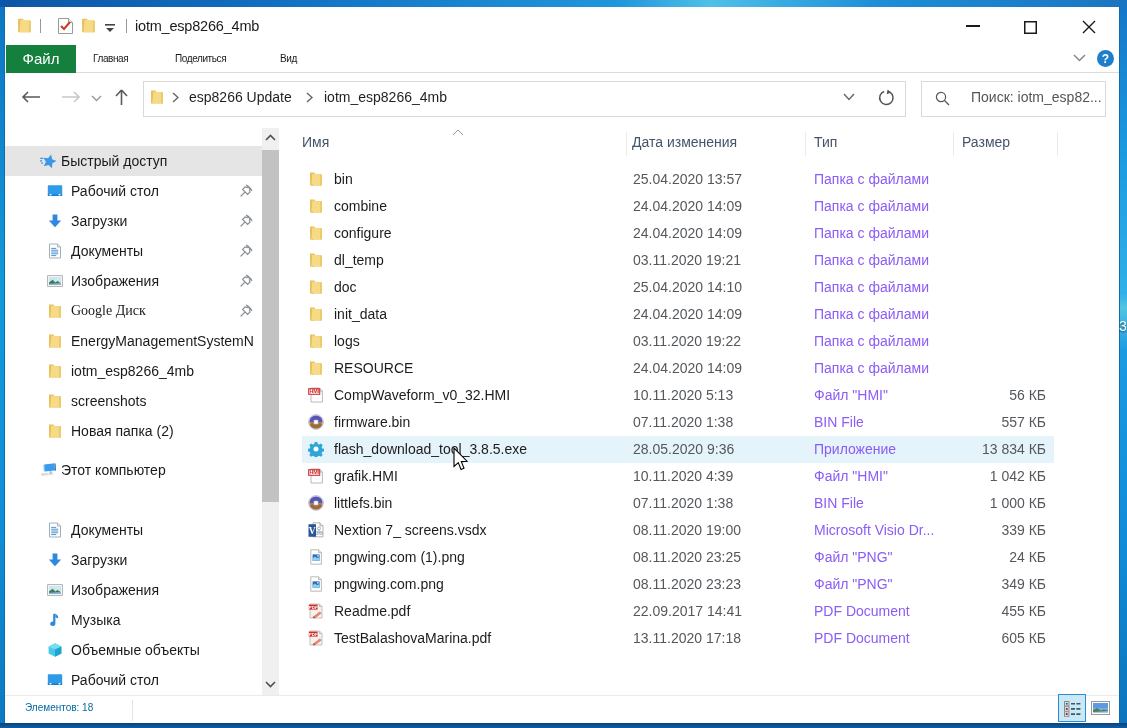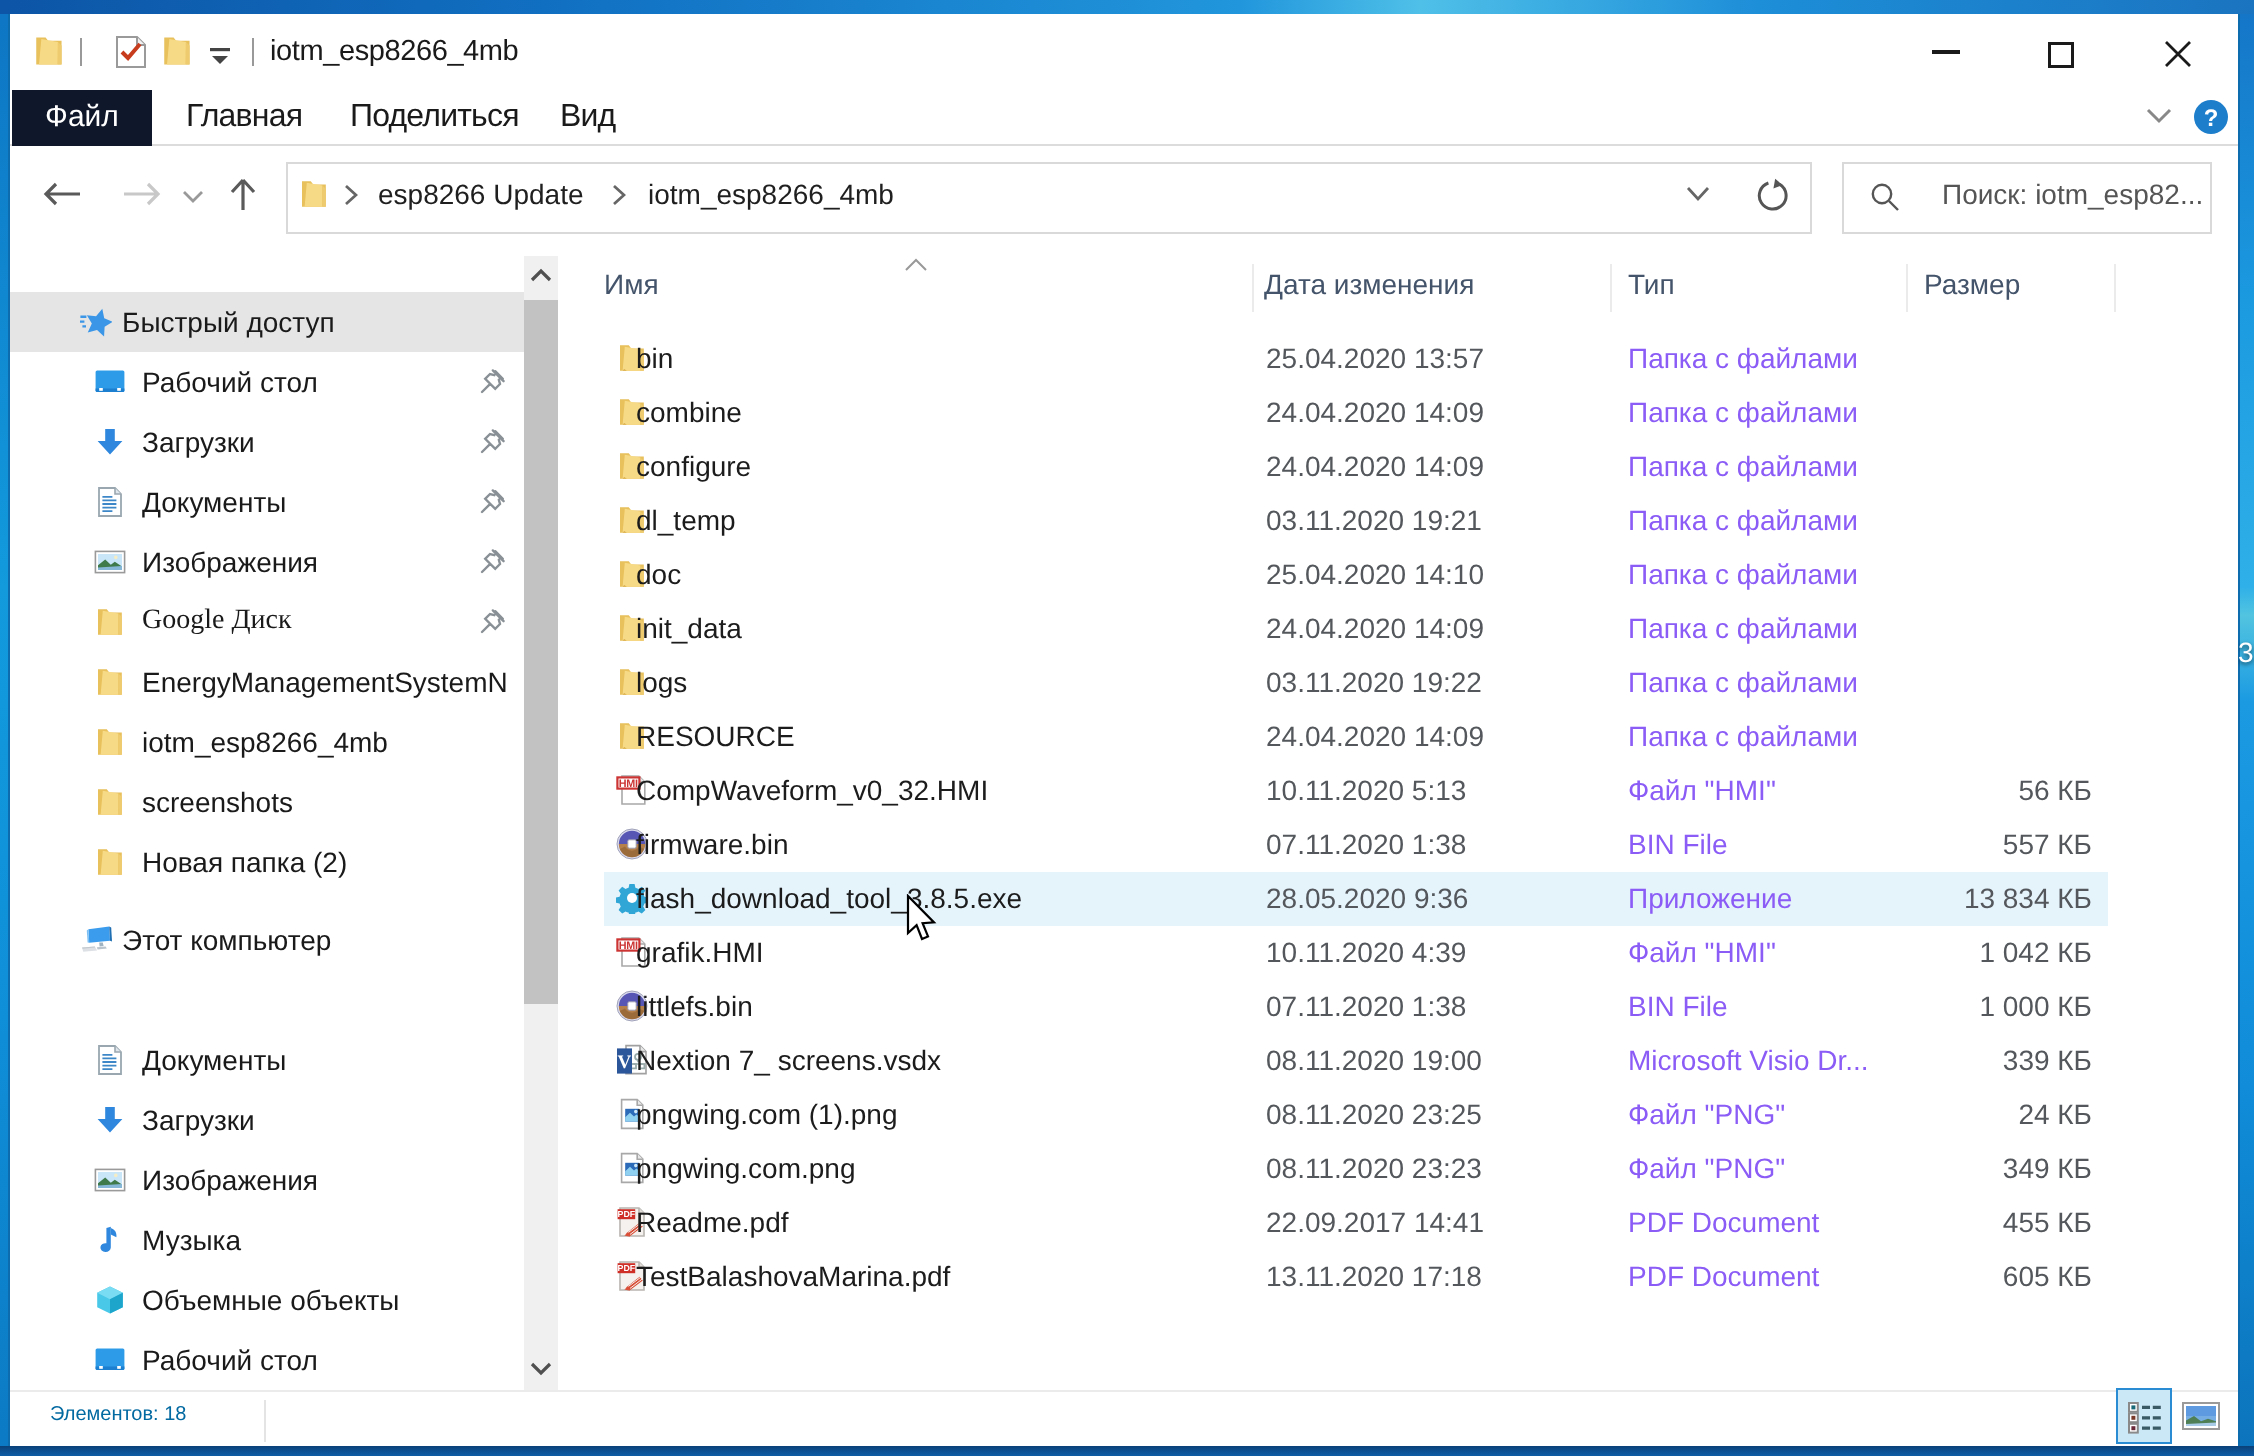--- a/index.html
+++ b/index.html
@@ -13,43 +13,43 @@
 #desk-bottom { left:0; top:723px; width:1127px; height:5px; background:linear-gradient(180deg,#0a4078 0%,#0d5396 60%,#0e5ca4 100%); }
 #desk3 { left:1119px; top:318px; color:#fff; font-size:14px; text-shadow:0 1px 2px rgba(0,0,0,.6); }
 
 #win { left:5px; top:7px; width:1114px; height:716px; background:#fff; }
 
 #title { left:0; top:0; width:100%; height:38px; background:#fff; }
 .tsep { width:1px; height:14px; background:#999; top:12px; }
 #titletext { left:130px; top:11px; font-size:14.5px; letter-spacing:-0.2px; color:#1a1a1a; }
 
 #tabs { left:0; top:38px; width:100%; height:28px; background:#fff; border-bottom:1px solid #dcdcdc; }
-#tabfile { left:1px; top:0; width:70px; height:28px; background:#0f172a; color:#fff; font-size:15px; text-align:center; line-height:27px; }
-.tab { top:0; height:28px; color:#1a1a1a; font-size:16px; letter-spacing:-0.4px; line-height:27px; }
+#tabfile { left:1px; top:0; width:70px; height:28px; background:#15803d; color:#fff; font-size:15px; text-align:center; line-height:27px; }
+.tab { top:0; height:28px; color:#1a1a1a; font-size:10px; letter-spacing:-0.4px; line-height:27px; }
 
 #addr { left:0; top:66px; width:100%; height:62px; background:#fff; }
 .navicon { top:18px; }
 #abox { left:138px; top:8px; width:723px; height:36px; border:1px solid #d9d9d9; background:#fff; }
 #abtn { left:860px; top:8px; width:41px; height:36px; border:1px solid #d9d9d9; border-left:none; background:#fff; }
 #sbox { left:916px; top:8px; width:185px; height:36px; border:1px solid #d9d9d9; background:#fff; }
 
 #sidebar { left:0; top:121px; width:279px; height:567px; background:#fff; }
 .srow { left:0; width:257px; height:30px; }
 .srow .txt { position:absolute; left:66px; top:7px; font-size:14px; color:#1a1a1a; white-space:nowrap; overflow:hidden; }
 .srow .ico { position:absolute; left:42px; top:7px; width:16px; height:16px; }
 .pin { position:absolute; left:234px; top:8px; width:14px; height:14px; }
 
 #nsb { left:257px; top:0px; width:17px; height:567px; background:#f0f0f0; }
 #nsb-thumb { left:0; top:22px; width:17px; height:352px; background:#c2c2c2; }
 
 #files { left:279px; top:121px; width:835px; height:567px; background:#fff; }
 .hdr { top:6px; font-size:14px; color:#44546a; }
 .hsep { top:4px; width:1px; height:24px; background:#ebebeb; }
 .frow { left:18px; width:752px; height:27px; }
-.frow .name { position:absolute; left:16px; top:5px; font-size:14px; color:#1c1c1c; white-space:nowrap; }
+.frow .name { position:absolute; left:32px; top:5px; font-size:14px; color:#1c1c1c; white-space:nowrap; }
 .frow .date { position:absolute; left:331px; top:5px; font-size:14px; color:#54585c; white-space:nowrap; }
 .frow .typ { position:absolute; left:512px; top:5px; font-size:14px; color:#8b5cf6; white-space:nowrap; }
 .frow .siz { position:absolute; left:600px; top:5px; width:144px; text-align:right; font-size:14px; color:#54585c; white-space:nowrap; }
 .frow .ico { position:absolute; left:6px; top:5px; width:16px; height:16px; }
 
 #status { left:0; top:688px; width:100%; height:28px; border-top:1px solid #ebebeb; background:#fff; }
 </style>
 </head>
 <body>
 <div class="abs" id="desk-top"></div>

